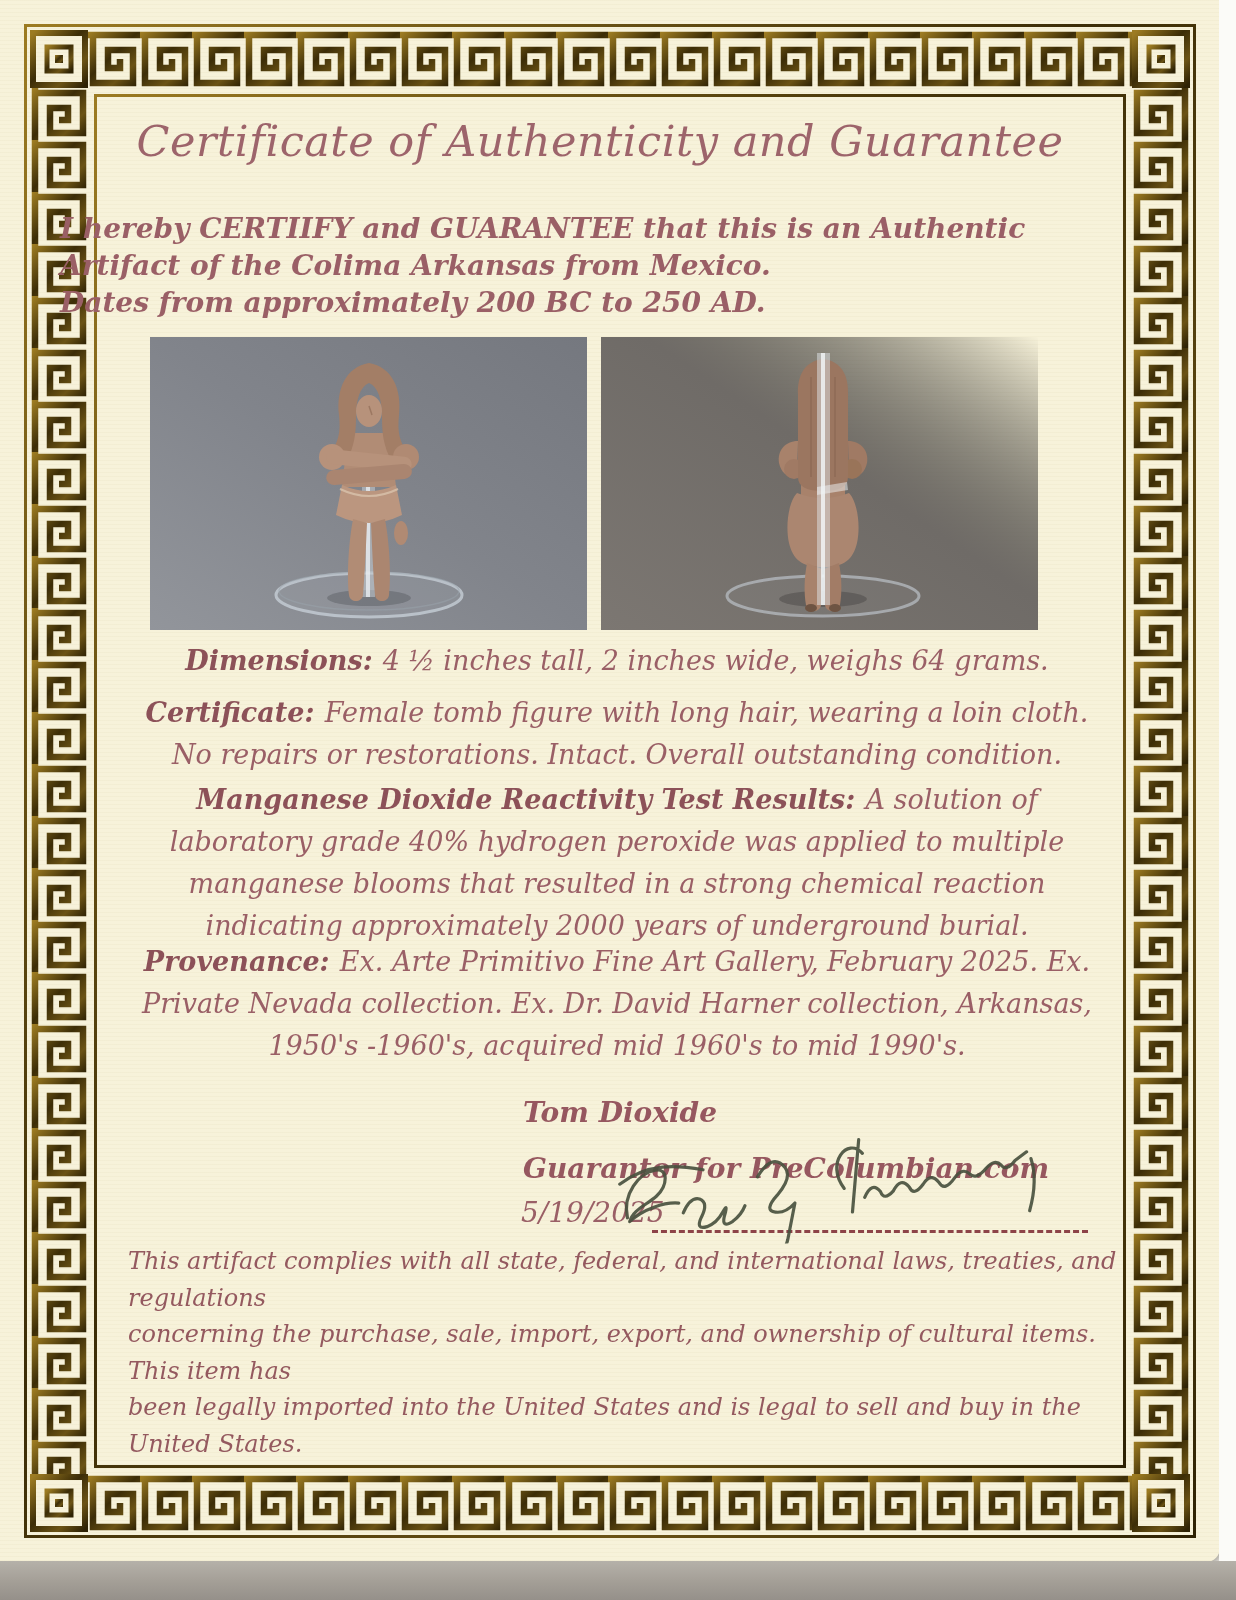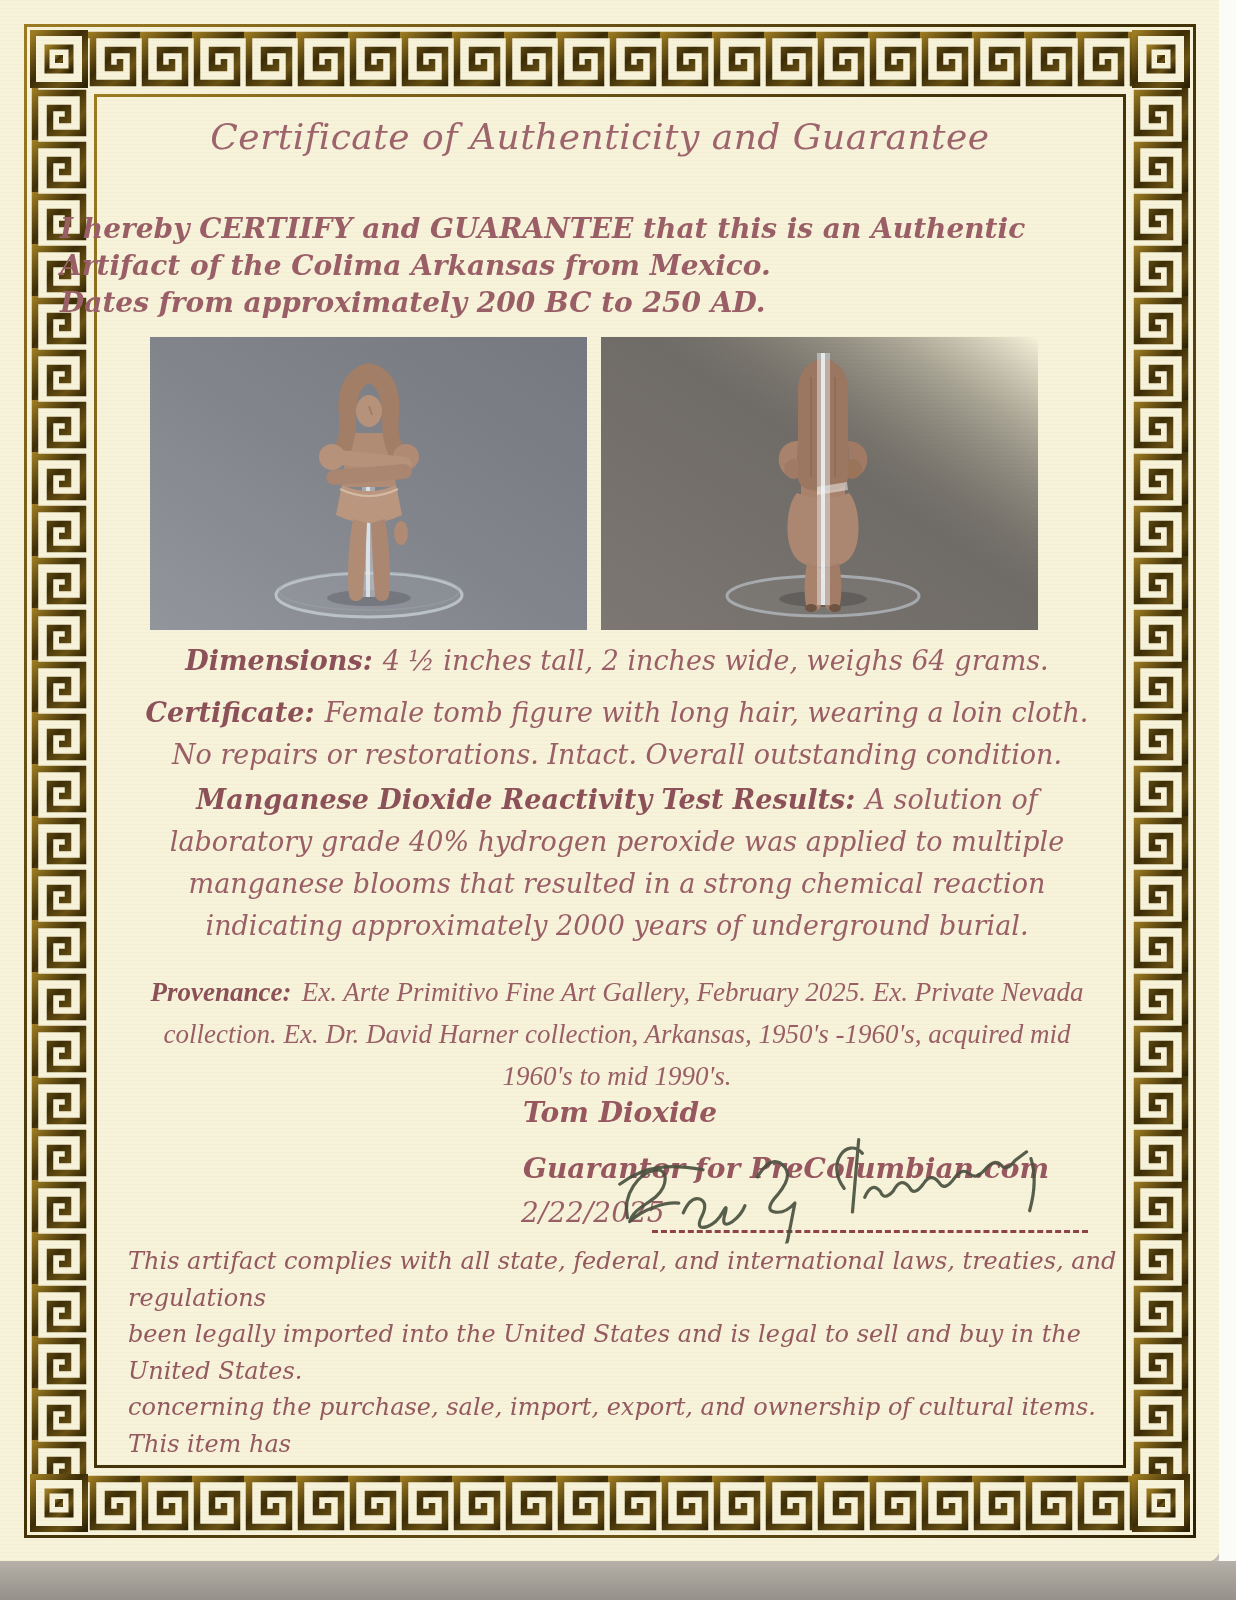--- a/index.html
+++ b/index.html
@@ -19,35 +19,35 @@
     background:#f7f2da;
     background-image:repeating-linear-gradient(180deg, rgba(190,178,125,.07) 0 1px, rgba(255,255,255,0) 1px 4px);
     border-radius:0 0 14px 0;
     box-shadow:2px 2px 5px rgba(60,55,40,.35);
   }
   .border-svg{position:absolute;left:0;top:0;}
   .content{position:absolute;left:0;top:0;width:1220px;height:1562px;color:#985e65;font-style:italic;}
 
   .title{
     position:absolute;left:60px;right:80px;top:116px;text-align:center;
-    font-size:36px;letter-spacing:.5px;color:#9d646b;white-space:nowrap;
+    font-size:43px;letter-spacing:.5px;color:#9d646b;white-space:nowrap;
   }
   .statement{position:absolute;left:60px;right:80px;top:210px;text-align:left;
     font-size:28px;font-weight:700;line-height:37px;color:#9a5f66;}
 
   .photo-row{position:absolute;left:150px;top:337px;width:888px;height:293px;display:flex;gap:13px;}
   .photo{flex:1;height:293px;overflow:hidden;}
   .photo svg{display:block;}
 
   .sec{position:absolute;left:127px;width:980px;font-size:27px;line-height:42px;color:#9a5f66;margin:0;text-align:center;}
   .sec .lbl{font-weight:700;color:#8c5158;padding-right:.38em;}
   .sec-dimensions{top:640px;}
   .sec-description{top:692px;}
   .sec-manganese{top:779px;}
-  .sec-provenance{top:971px;font-family:Liberation Serif, serif;}
+  .sec-provenance{top:941px;}
 
   .sig-name{position:absolute;left:523px;top:1096px;font-size:28px;font-weight:700;color:#96575f;}
   .sig-role{position:absolute;left:523px;top:1152px;font-size:28px;font-weight:700;color:#96575f;}
   .sig-date{position:absolute;left:521px;top:1196px;font-size:28px;color:#9a5f66;}
   .dash-line{position:absolute;left:652px;top:1230px;width:436px;height:0;
     border-top:3.5px dashed #8d4348;}
   .signature{position:absolute;left:612px;top:1128px;width:480px;height:112px;transform:rotate(-3deg);}
 
   .legal{position:absolute;left:128px;top:1243px;width:990px;
     font-size:24px;font-weight:400;line-height:36.5px;color:#94595f;}
@@ -208,37 +208,37 @@
     </p>
     <p class="sec sec-manganese">
       <span class="lbl">Manganese Dioxide Reactivity Test Results:</span><span>A solution of laboratory grade 40% hydrogen peroxide was applied to multiple manganese blooms that resulted in a strong chemical reaction indicating approximately 2000 years of underground burial.</span>
     </p>
     <p class="sec sec-provenance">
       <span class="lbl">Provenance:</span><span>Ex. Arte Primitivo Fine Art Gallery, February 2025. Ex. Private Nevada collection. Ex. Dr. David Harner collection, Arkansas, 1950's -1960's, acquired mid 1960's to mid 1990's.</span>
     </p>
 
     <div class="sig-name">Tom Dioxide</div>
     <div class="sig-role">Guarantor for PreColumbian.com</div>
-    <div class="sig-date">2/22/2025</div>
+    <div class="sig-date">5/19/2025</div>
     <div class="dash-line"></div>
 
     <svg class="signature" width="480" height="112" viewBox="0 0 480 112">
       <g fill="none" stroke="#49523f" stroke-width="3.2" stroke-linecap="round" stroke-linejoin="round" opacity=".92">
         <path d="M14,78 C10,54 28,34 44,32 C58,30 56,48 44,58 C34,66 20,70 16,82 C30,70 52,64 66,66"></path>
         <path d="M8,44 C38,24 66,28 92,34"></path>
         <path d="M70,76 q8,-16 17,-13 q9,4 1,18 q-7,13 5,10 q10,-3 16,-13 q7,-11 2,3 q-4,13 8,6 q9,-6 13,-15"></path>
         <path d="M146,44 q16,-24 28,-8 q7,10 -9,27 q-15,15 -3,17 q10,2 20,-8 l-9,36 q-6,20 -18,13"></path>
         <path d="M232,60 c-18,-26 6,-52 20,-34 m-3,-14 l-10,72"></path>
         <path d="M252,70 q8,-16 16,-5 q3,10 13,0 q8,-14 16,-3 q4,10 14,-2 q8,-12 16,-1 q5,10 16,-4 q8,-10 15,-3 q6,7 17,-5 q9,-9 15,-2 q5,7 14,-4 l12,-8"></path>
         <path d="M420,40 q6,22 -4,52"></path>
       </g>
     </svg>
 
     <div class="legal">
       <div>This artifact complies with all state, federal, and international laws, treaties, and regulations</div>
+      <div>concerning the purchase, sale, import, export, and ownership of cultural items. This item has</div>
       <div>been legally imported into the United States and is legal to sell and buy in the United States.</div>
-      <div>concerning the purchase, sale, import, export, and ownership of cultural items. This item has</div>
     </div>
   </div>
 </div>
 
 <div class="edge-right"></div>
 <div class="edge-bottom"></div>
 
 </body></html>

